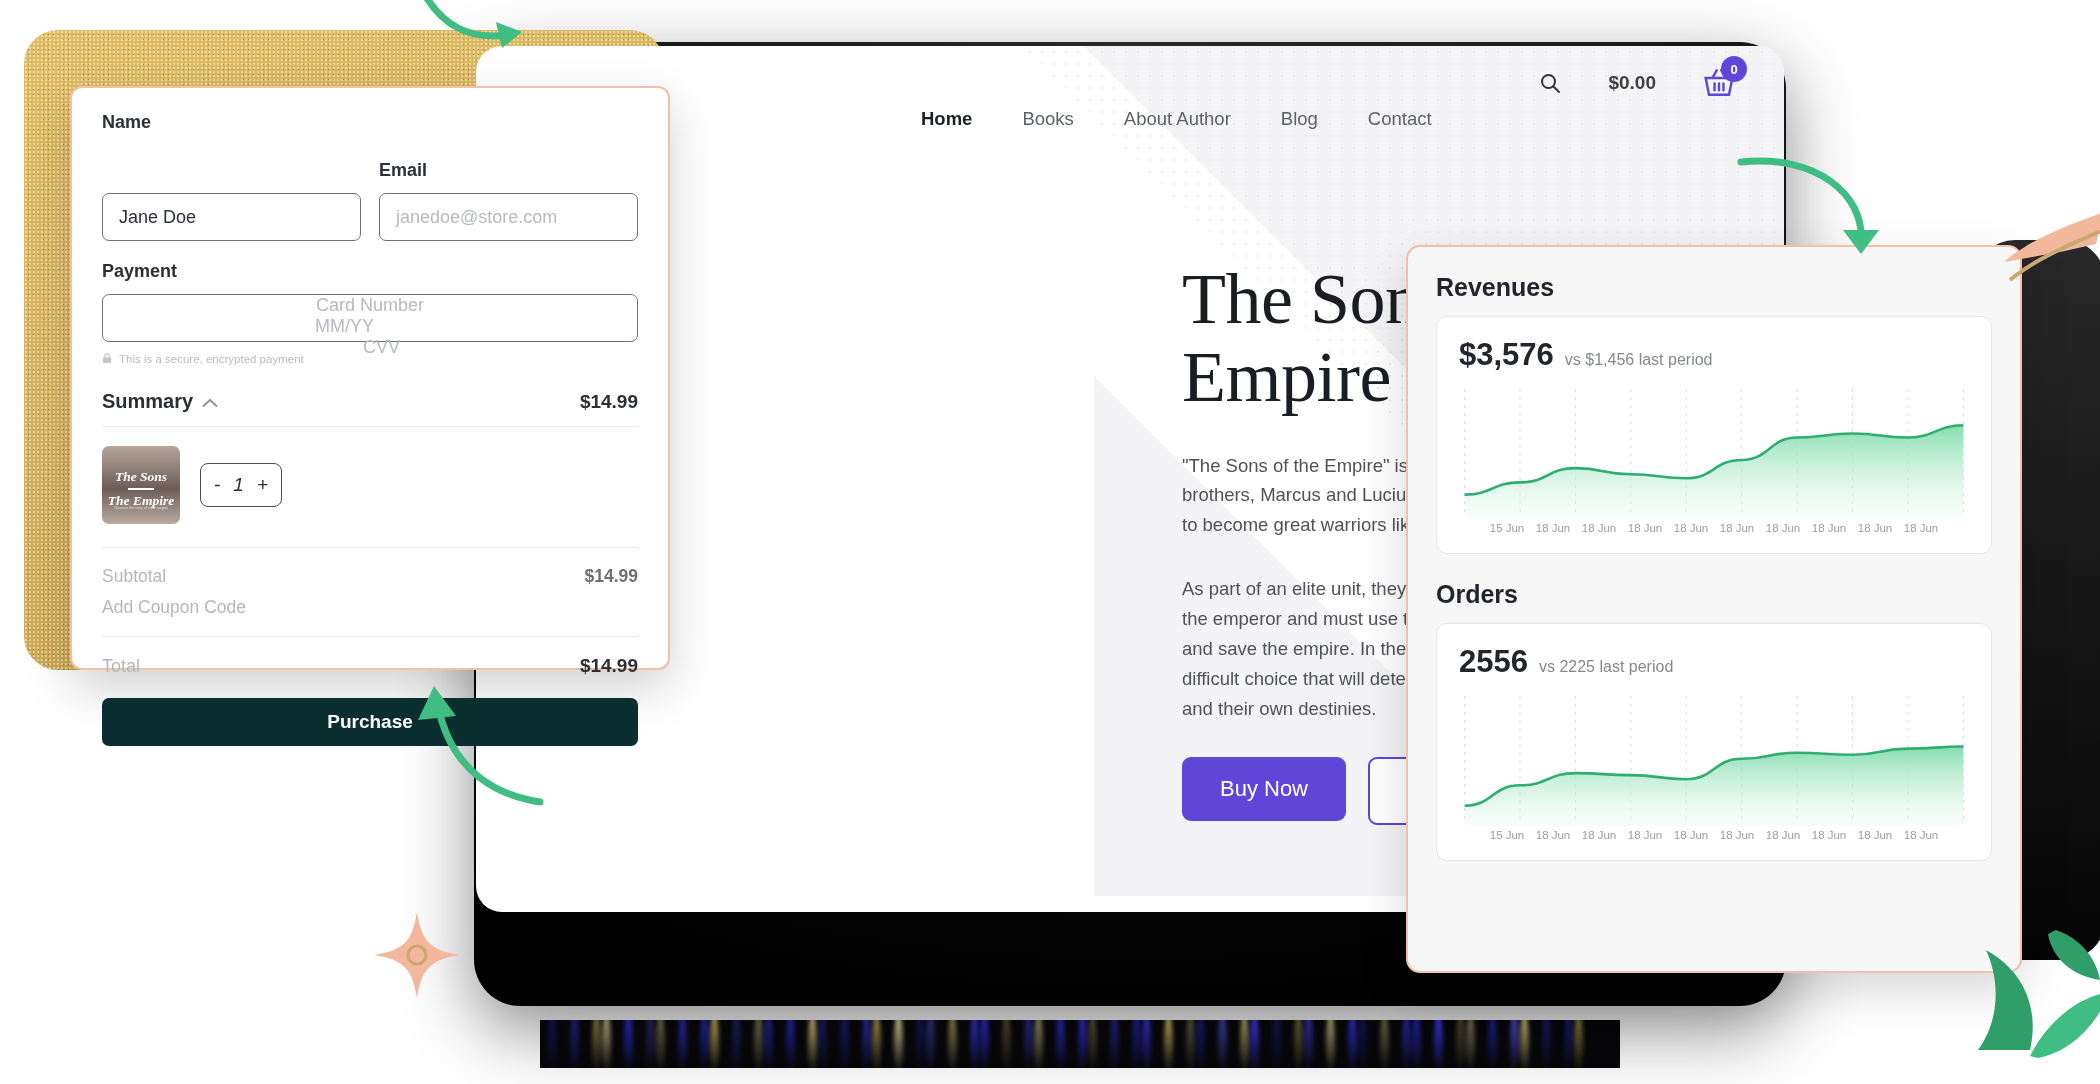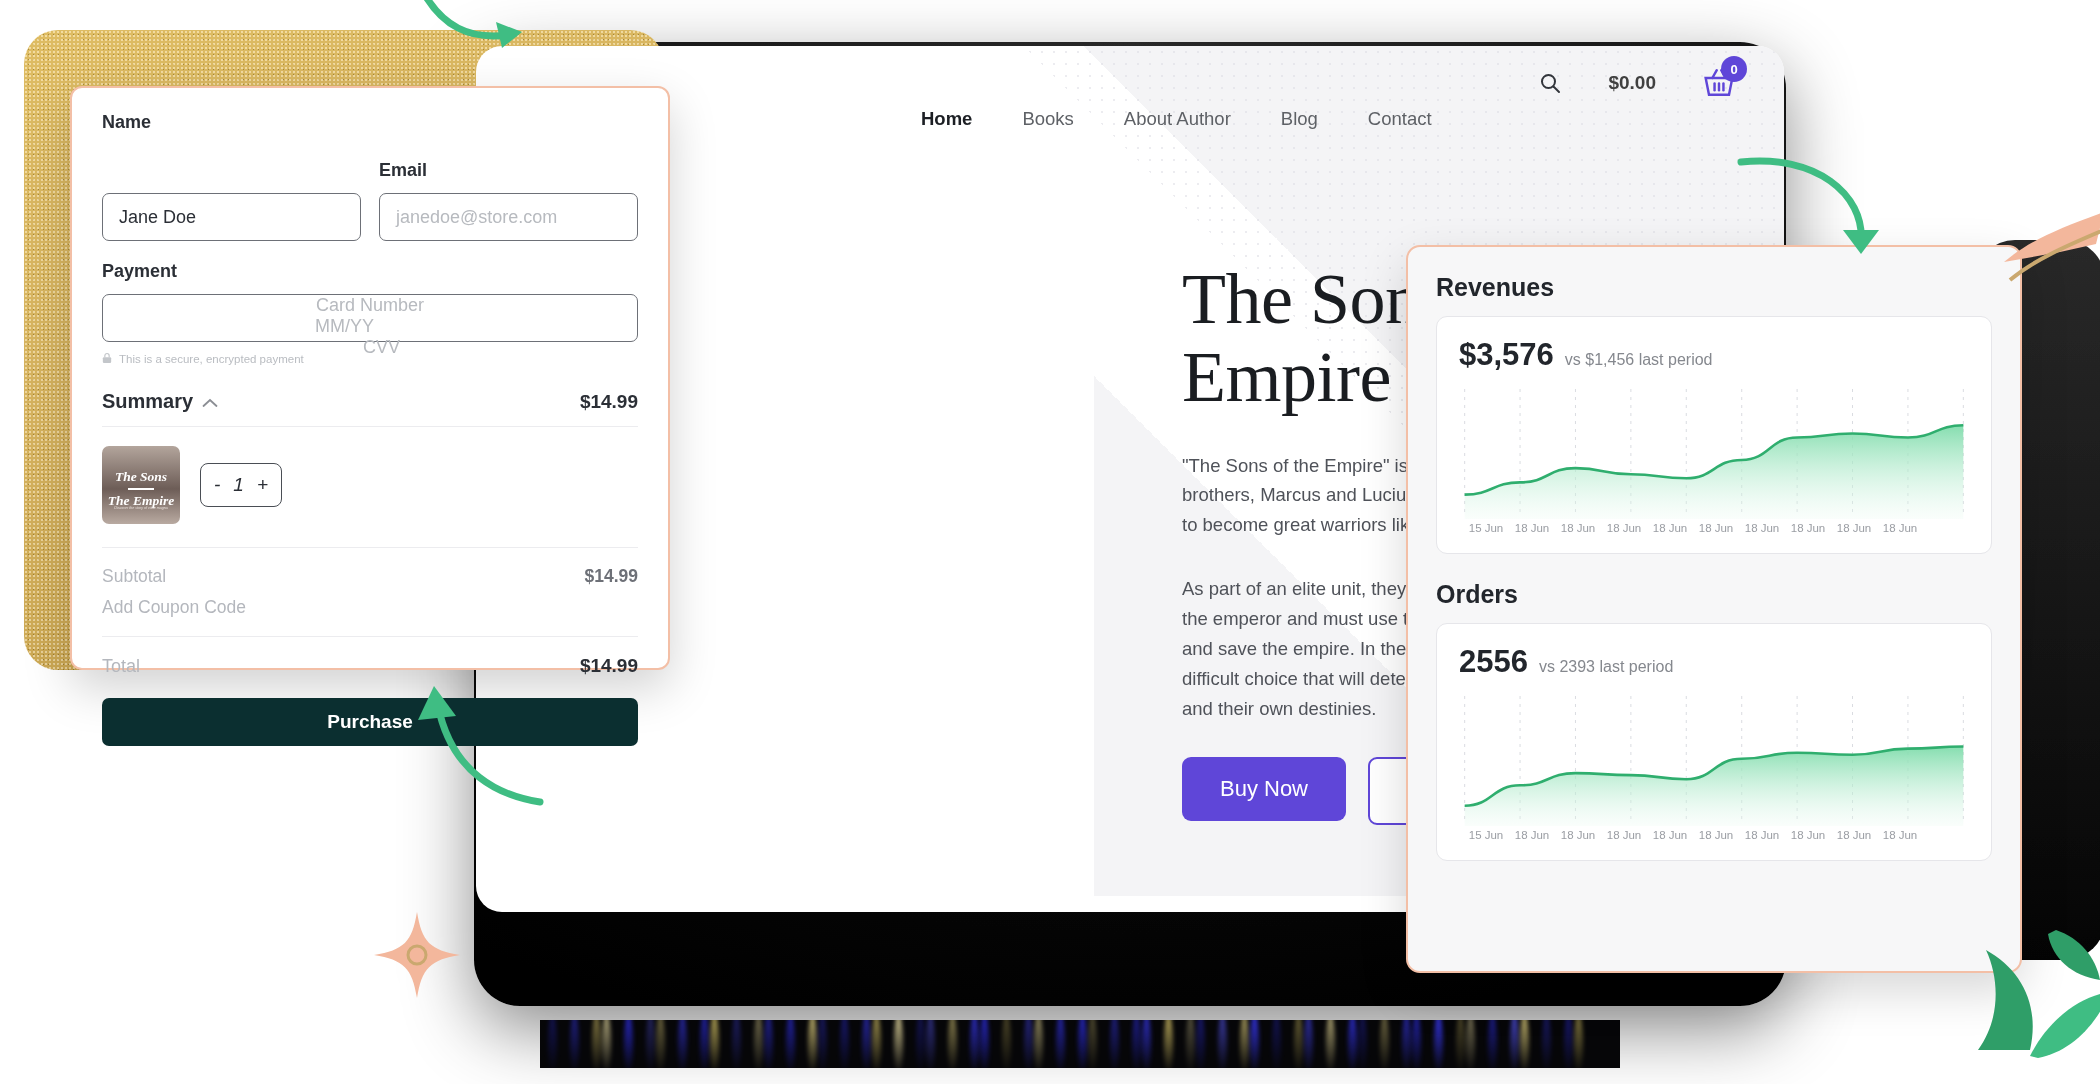--- a/index.html
+++ b/index.html
@@ -140,21 +140,21 @@
     background:#f7f7f8;border:2px solid #f3bfa6;border-radius:14px;
     box-shadow:0 18px 48px rgba(0,0,0,.16);padding:22px 28px;box-sizing:border-box;}
   .an-h{font-size:25px;font-weight:700;color:#22262c;margin:4px 0 14px;}
   .an-card{background:#fff;border:1px solid #e6e6ea;border-radius:11px;padding:20px 22px 8px;
     box-sizing:border-box;}
   .an-kpi{display:flex;align-items:baseline;gap:11px;}
   .an-kpi .big{font-size:31px;font-weight:700;color:#22262c;}
   .an-kpi .cmp{font-size:16px;color:#85888e;}
   .chartbox{position:relative;height:158px;margin-top:14px;}
   .chartbox svg{display:block;width:100%;height:132px;}
-  .xaxis{display:flex;justify-content:flex-start;padding:0 4px;margin-top:2px;}
+  .xaxis{display:flex;justify-content:center;padding:0 4px;margin-top:2px;}
   .xaxis span{font-size:11.5px;color:#9a9da3;text-align:center;line-height:1.25;width:46px;}
   .xaxis.one span{white-space:nowrap;font-size:11.5px;}
 
   
   .arrow{position:absolute;}
   .sparkle{position:absolute;}
 </style>
 </head>
 <body>
 
@@ -401,21 +401,21 @@
             <span>18 Jun</span>
             <span>18 Jun</span>
           </div>
       </div>
     </div>
 
     <div class="an-h" style="margin-top:26px;">Orders</div>
     <div class="an-card">
       <div class="an-kpi">
         <span class="big">2556</span>
-        <span class="cmp">vs 2393 last period</span>
+        <span class="cmp">vs 2225 last period</span>
       </div>
       <div class="chartbox">
         <svg viewBox="0 0 540 132" preserveAspectRatio="none" id="chart1">
             <defs>
               <linearGradient id="g1" x1="0" y1="0" x2="0" y2="1">
       <stop offset="0%" stop-color="#7fdcab" stop-opacity="0.95"></stop>
       <stop offset="100%" stop-color="#eafaf1" stop-opacity="0.25"></stop>
     </linearGradient>
             </defs>
             <line x1="6" x2="6" y1="2" y2="126" stroke="#d9dbe0" stroke-width="1" stroke-dasharray="3 5"></line>

